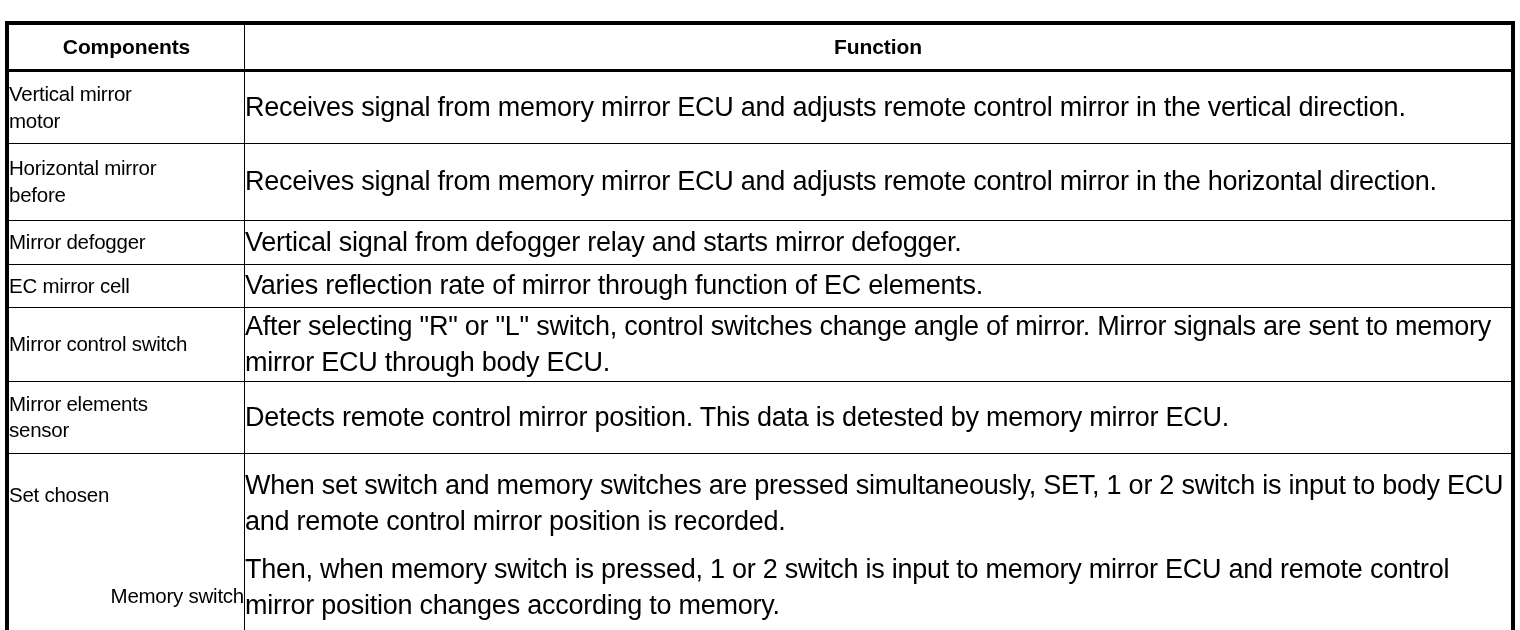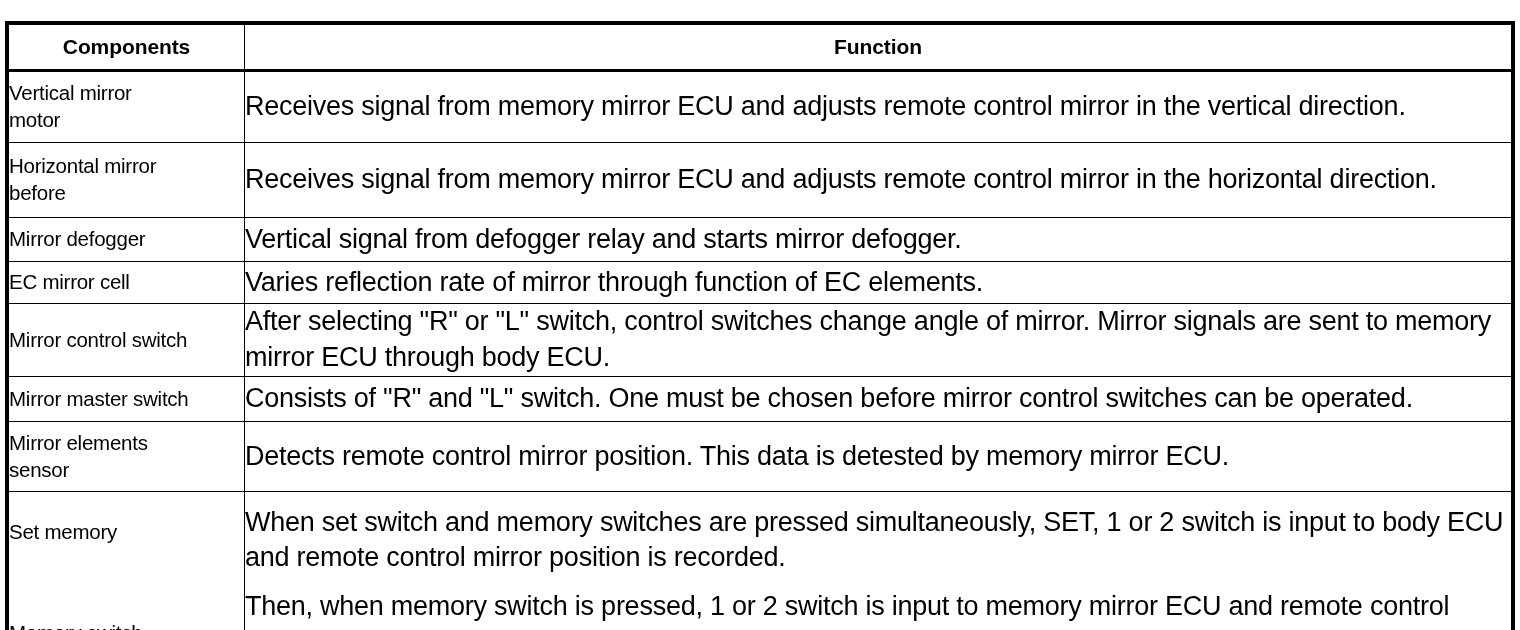--- a/index.html
+++ b/index.html
@@ -91,20 +91,21 @@
 
   
   td.cell-component.stacked {
     vertical-align: middle;
   }
   td.cell-component.stacked .lbl {
     display: block;
   }
   td.cell-component.stacked .lbl + .lbl {
     margin-top: 48px;
+    text-align: right;
   }
 </style>
 </head>
 <body>
 
 <div id="table-wrap">
   <table class="spec-table">
     <colgroup>
       <col class="col-component">
       <col class="col-function">
@@ -147,38 +148,32 @@
         </td>
       </tr>
 
       <tr class="r4">
         <td class="cell-component">Mirror control switch</td>
         <td class="cell-function">
           <p>After selecting "R" or "L" switch, control switches change angle of mirror. Mirror signals are sent to memory mirror ECU through body ECU.</p>
         </td>
       </tr>
 
-      <tr class="r5">
-        <td class="cell-component">Mirror master switch</td>
-        <td class="cell-function">
-          <p>Consists of "R" and "L" switch. One must be chosen before mirror control switches can be operated.</p>
-        </td>
-      </tr>
 
       <tr class="r6">
         <td class="cell-component">Mirror elements
 sensor</td>
         <td class="cell-function">
           <p>Detects remote control mirror position. This data is detested by memory mirror ECU.</p>
         </td>
       </tr>
 
       <tr class="r7">
         <td class="cell-component stacked">
-          <span class="lbl">Set memory</span>
+          <span class="lbl">Set chosen</span>
           <span class="lbl">Memory switch</span>
         </td>
         <td class="cell-function">
           <p>When set switch and memory switches are pressed simultaneously, SET, 1 or 2 switch is input to body ECU and remote control mirror position is recorded.</p>
           <p>Then, when memory switch is pressed, 1 or 2 switch is input to memory mirror ECU and remote control mirror position changes according to memory.</p>
         </td>
       </tr>
 
     </tbody>
   </table>

